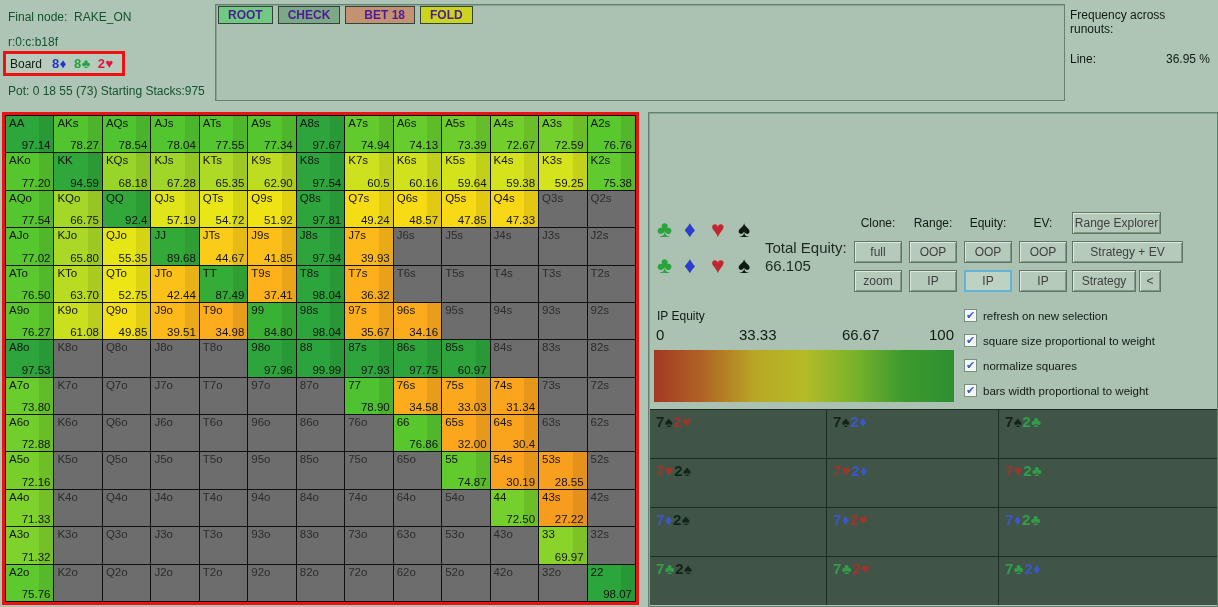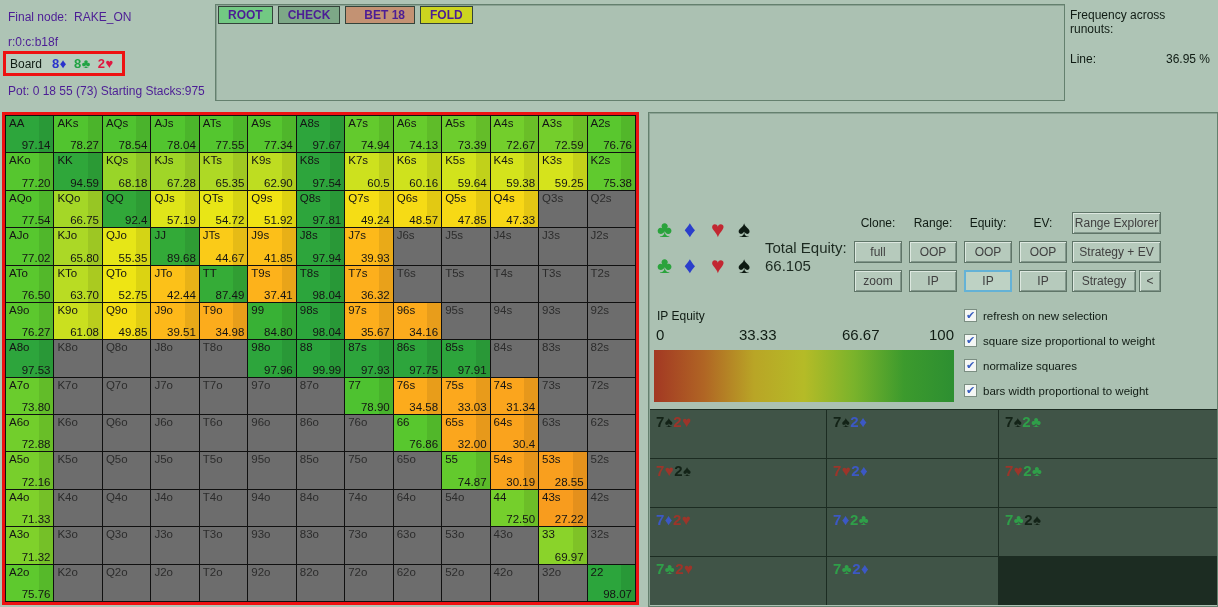--- a/index.html
+++ b/index.html
@@ -2,21 +2,21 @@
 <html><head>
 <meta charset="utf-8">
 <style>
   html,body{margin:0;padding:0;}
   body{
     width:1218px;height:607px;position:relative;overflow:hidden;
     background:#aec4b5;font-family:"Liberation Sans",sans-serif;color:#101c14;
     -webkit-font-smoothing:antialiased;
   }
   .abs{position:absolute;}
-  .info-line{font-size:12px;color:#4c1d95;white-space:pre;}
+  .info-line{font-size:12px;color:#14532d;white-space:pre;}
   .board-box{border:3px solid #ee1111;background:#b7ccbd;display:flex;align-items:center;padding:2px 8px 2px 4px;gap:10px;}
   .board-box .blabel{font-size:12px;}
   .bcard{font-size:13px;font-weight:bold;letter-spacing:0.5px;}
   
   .node-panel{left:215px;top:4px;width:848px;height:95px;border:1px solid #64806e;
     box-shadow:inset 1px 1px 0 #8ba394;background:#abc1b2;}
   .nav-row{display:flex;gap:5px;padding:1px 0 0 2px;}
   .nav-btn{font-family:"Liberation Sans",sans-serif;font-size:12px;font-weight:bold;color:#4c1d95;
     border:1px solid #33433a;height:18px;padding:0 9px;cursor:pointer;}
   
@@ -416,21 +416,21 @@
       <div class="hand-cell" style="background: linear-gradient(90deg, rgb(45, 165, 60) 0px, rgb(45, 165, 60) 70%, rgb(41, 152, 55) 70%, rgb(41, 152, 55) 100%);">
         <span class="lbl">87s</span>
         <span class="val">97.93</span>
       </div>
       <div class="hand-cell" style="background: linear-gradient(90deg, rgb(45, 165, 60) 0px, rgb(45, 165, 60) 70%, rgb(41, 152, 55) 70%, rgb(41, 152, 55) 100%);">
         <span class="lbl">86s</span>
         <span class="val">97.75</span>
       </div>
       <div class="hand-cell" style="background: linear-gradient(90deg, rgb(45, 165, 60) 0px, rgb(45, 165, 60) 70%, rgb(41, 152, 55) 70%, rgb(41, 152, 55) 100%);">
         <span class="lbl">85s</span>
-        <span class="val">97.91</span>
+        <span class="val">60.97</span>
       </div>
       <div class="hand-cell empty">
         <span class="lbl">84s</span>
       </div>
       <div class="hand-cell empty">
         <span class="lbl">83s</span>
       </div>
       <div class="hand-cell empty">
         <span class="lbl">82s</span>
       </div>
@@ -718,21 +718,21 @@
   <button class="pbtn c1 rowA">full</button>
   <button class="pbtn c1 rowB">zoom</button>
   <button class="pbtn c2 rowA">OOP</button>
   <button class="pbtn c2 rowB">IP</button>
   <button class="pbtn c3 rowA">OOP</button>
   <button class="pbtn c3 rowB sel">IP</button>
   <button class="pbtn c4 rowA">OOP</button>
   <button class="pbtn c4 rowB">IP</button>
 
   <button class="pbtn" style="left:423px;top:99px;width:89px;">Range Explorer</button>
-  <button class="pbtn" style="left:423px;top:128px;width:89px;">Strategy + EV</button>
+  <button class="pbtn" style="left:423px;top:128px;width:111px;">Strategy + EV</button>
   <button class="pbtn" style="left:423px;top:157px;width:64px;">Strategy</button>
   <button class="pbtn" style="left:490px;top:157px;width:22px;">&lt;</button>
 
   <div class="ip-eq-label">IP Equity</div>
   <div class="ticks" id="scale-ticks">
       <span style="left: 2px;">0</span>
       <span style="left: 85px;">33.33</span>
       <span style="left: 188px;">66.67</span>
       <span style="right: 0px;">100</span>
     </div>
@@ -757,19 +757,20 @@
       </div>
     </div>
 
   <div class="combo-grid" id="combo-grid">
       <div class="combo-cell"><span class="cd" style="color: rgb(19, 35, 23);">7♠</span><span class="cd" style="color: rgb(156, 53, 42);">2♥</span></div>
       <div class="combo-cell"><span class="cd" style="color: rgb(19, 35, 23);">7♠</span><span class="cd" style="color: rgb(60, 88, 196);">2♦</span></div>
       <div class="combo-cell"><span class="cd" style="color: rgb(19, 35, 23);">7♠</span><span class="cd" style="color: rgb(47, 159, 73);">2♣</span></div>
       <div class="combo-cell"><span class="cd" style="color: rgb(156, 53, 42);">7♥</span><span class="cd" style="color: rgb(19, 35, 23);">2♠</span></div>
       <div class="combo-cell"><span class="cd" style="color: rgb(156, 53, 42);">7♥</span><span class="cd" style="color: rgb(60, 88, 196);">2♦</span></div>
       <div class="combo-cell"><span class="cd" style="color: rgb(156, 53, 42);">7♥</span><span class="cd" style="color: rgb(47, 159, 73);">2♣</span></div>
+      <div class="combo-cell"><span class="cd" style="color: rgb(60, 88, 196);">7♦</span><span class="cd" style="color: rgb(19, 35, 23);">2♠</span></div>
       <div class="combo-cell"><span class="cd" style="color: rgb(60, 88, 196);">7♦</span><span class="cd" style="color: rgb(156, 53, 42);">2♥</span></div>
       <div class="combo-cell"><span class="cd" style="color: rgb(60, 88, 196);">7♦</span><span class="cd" style="color: rgb(47, 159, 73);">2♣</span></div>
       <div class="combo-cell"><span class="cd" style="color: rgb(47, 159, 73);">7♣</span><span class="cd" style="color: rgb(19, 35, 23);">2♠</span></div>
       <div class="combo-cell"><span class="cd" style="color: rgb(47, 159, 73);">7♣</span><span class="cd" style="color: rgb(156, 53, 42);">2♥</span></div>
       <div class="combo-cell"><span class="cd" style="color: rgb(47, 159, 73);">7♣</span><span class="cd" style="color: rgb(60, 88, 196);">2♦</span></div>
     </div>
 </div>
 
 </body></html>

